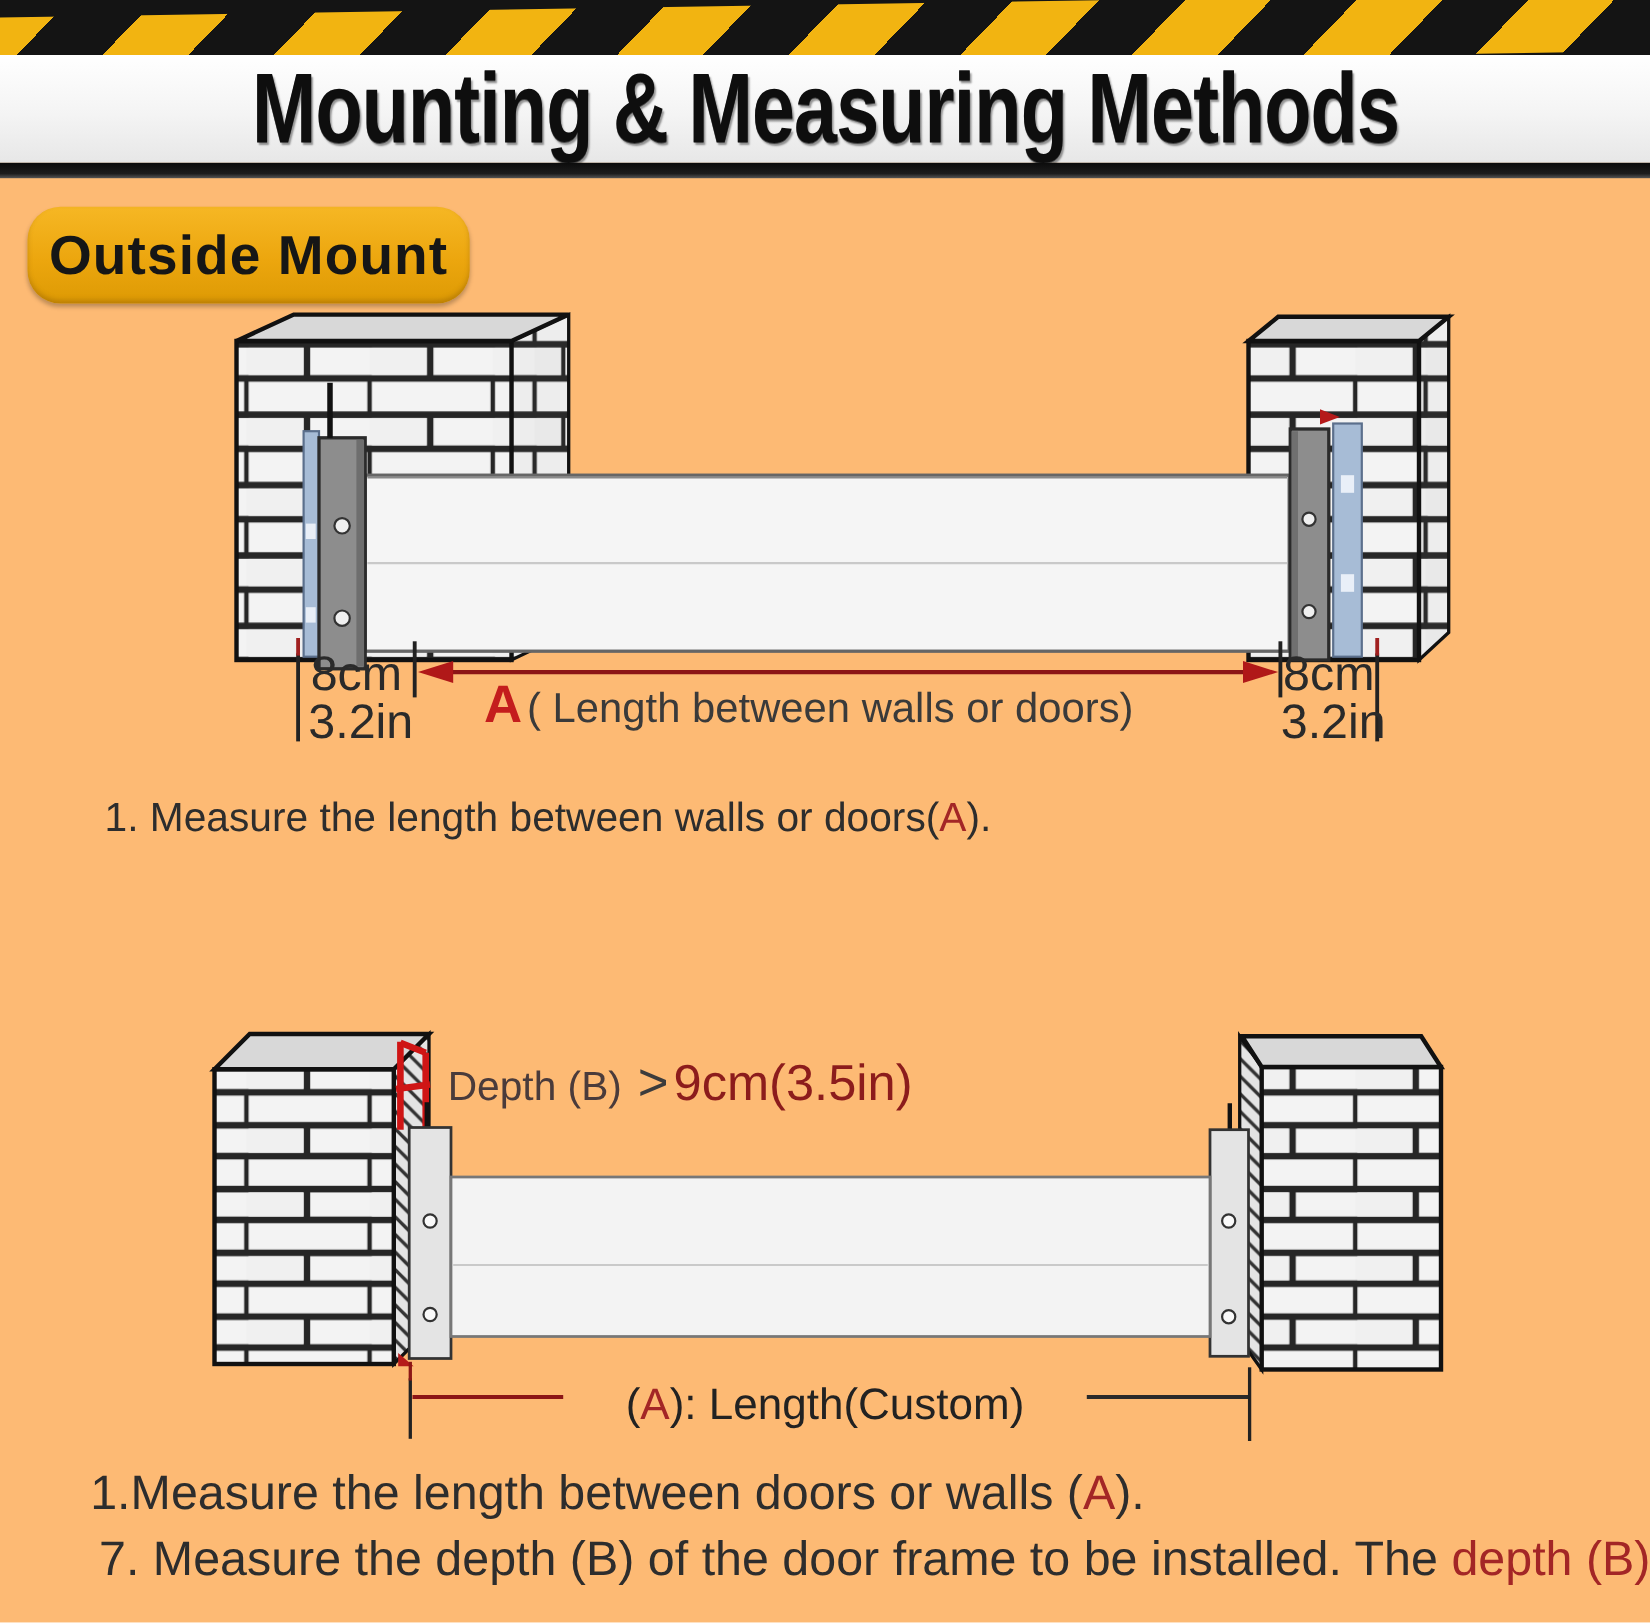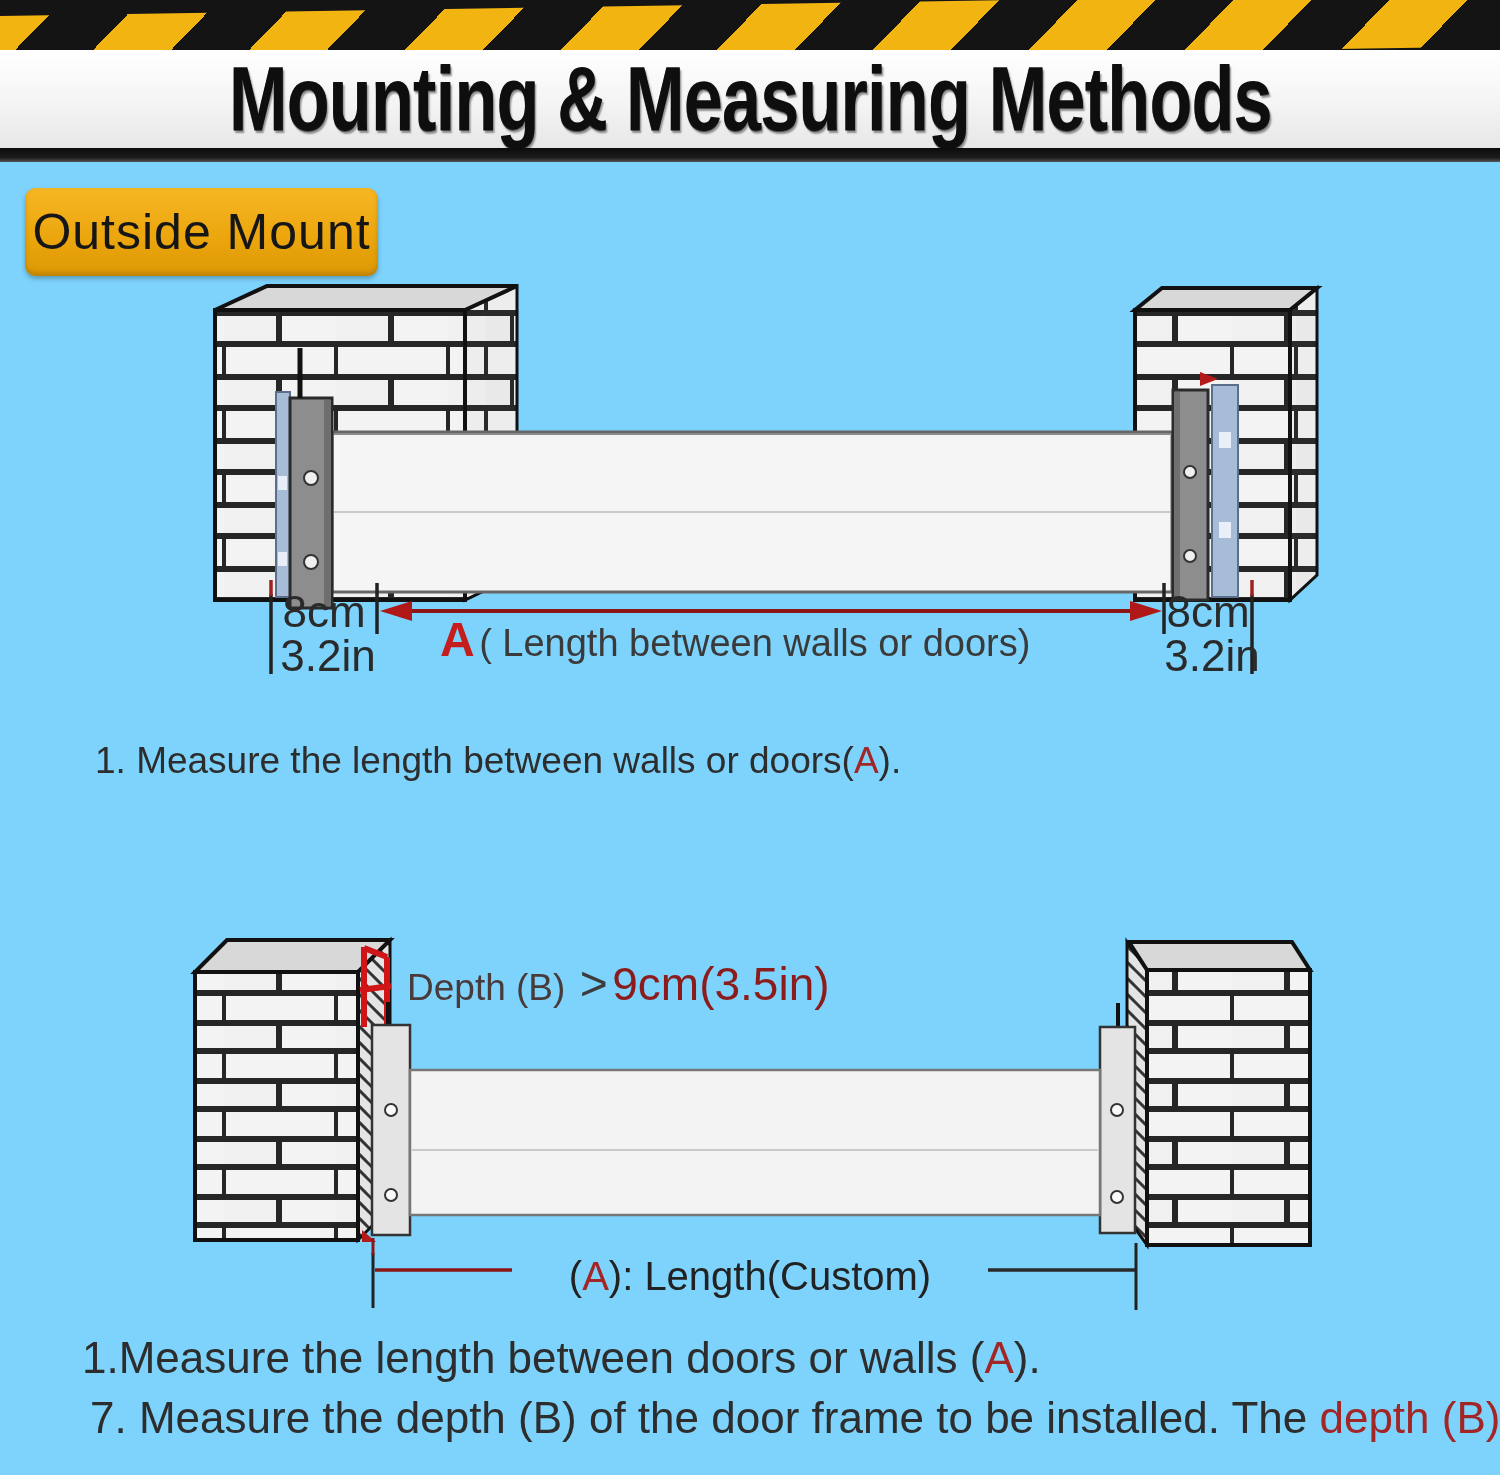--- a/index.html
+++ b/index.html
@@ -1,50 +1,50 @@
 <!DOCTYPE html>
 <html><head>
 <meta charset="utf-8">
 <style>
   html,body{margin:0;padding:0;background:#ffffff;}
-  #page{position:relative;width:1500px;height:1475px;background:#7dd3fc;overflow:hidden;
+  #page{position:relative;width:1500px;height:1475px;background:#fdba74;overflow:hidden;
         font-family:"Liberation Sans",sans-serif;}
 
   
   .hazard{position:absolute;left:0;top:0;width:1500px;height:50px;background:#141414;overflow:hidden;}
   .hazard-stripes{position:absolute;left:-30px;top:4px;width:1580px;height:54px;
         transform:rotate(-0.9deg);
         background:repeating-linear-gradient(135deg,#f2b411 0 56px,#141414 56px 112px);}
 
   
   .title-band{position:absolute;left:0;top:50px;width:1500px;height:98px;
         background:linear-gradient(180deg,#ffffff 0%,#f4f4f4 55%,#e7e7e7 100%);
         display:flex;align-items:center;justify-content:center;}
   .title-text{display:inline-block;transform:scaleX(0.78);transform-origin:50% 50%;
         font-size:90px;font-weight:700;letter-spacing:-1px;color:#0e0e0e;white-space:nowrap;
         text-shadow:2px 3px 2px rgba(0,0,0,0.40),0 1px 0 #777;}
   .title-underbar{position:absolute;left:0;top:148px;width:1500px;height:14px;
         background:linear-gradient(180deg,#0c0c0c 0%,#1c1c1c 70%,#555 100%);}
 
   
-  .badge{position:absolute;width:353px;height:88px;border-radius:11px;
+  .badge{position:absolute;width:402px;height:88px;border-radius:30px;
         background:linear-gradient(180deg,#f6b724 0%,#eca60e 55%,#dd9a04 100%);
         box-shadow:0 3px 4px rgba(0,0,0,0.25), inset 0 -3px 5px rgba(120,75,0,0.35);
         display:flex;align-items:center;justify-content:center;
-        font-size:50px;color:#161616;letter-spacing:1px;}
+        font-size:50px;color:#161616;letter-spacing:1px;font-weight:bold;}
   #badge-outside{left:25px;top:188px;}
   #badge-inside{left:25px;top:837px;height:90px;}
 
   
   .diagram{position:absolute;left:0;}
   svg text{font-family:"Liberation Sans",sans-serif;}
 
   
   .step{position:absolute;white-space:nowrap;color:#2d2d2d;}
-  .step-out{font-size:37px;margin-top:18px;}
+  .step-out{font-size:37px;}
   .step-in{font-size:44px;}
   .accent-red{color:#a32626;}
 </style>
 </head>
 <body>
 
 <div id="page">
 
   <div class="hazard">
     <div class="hazard-stripes"></div>

